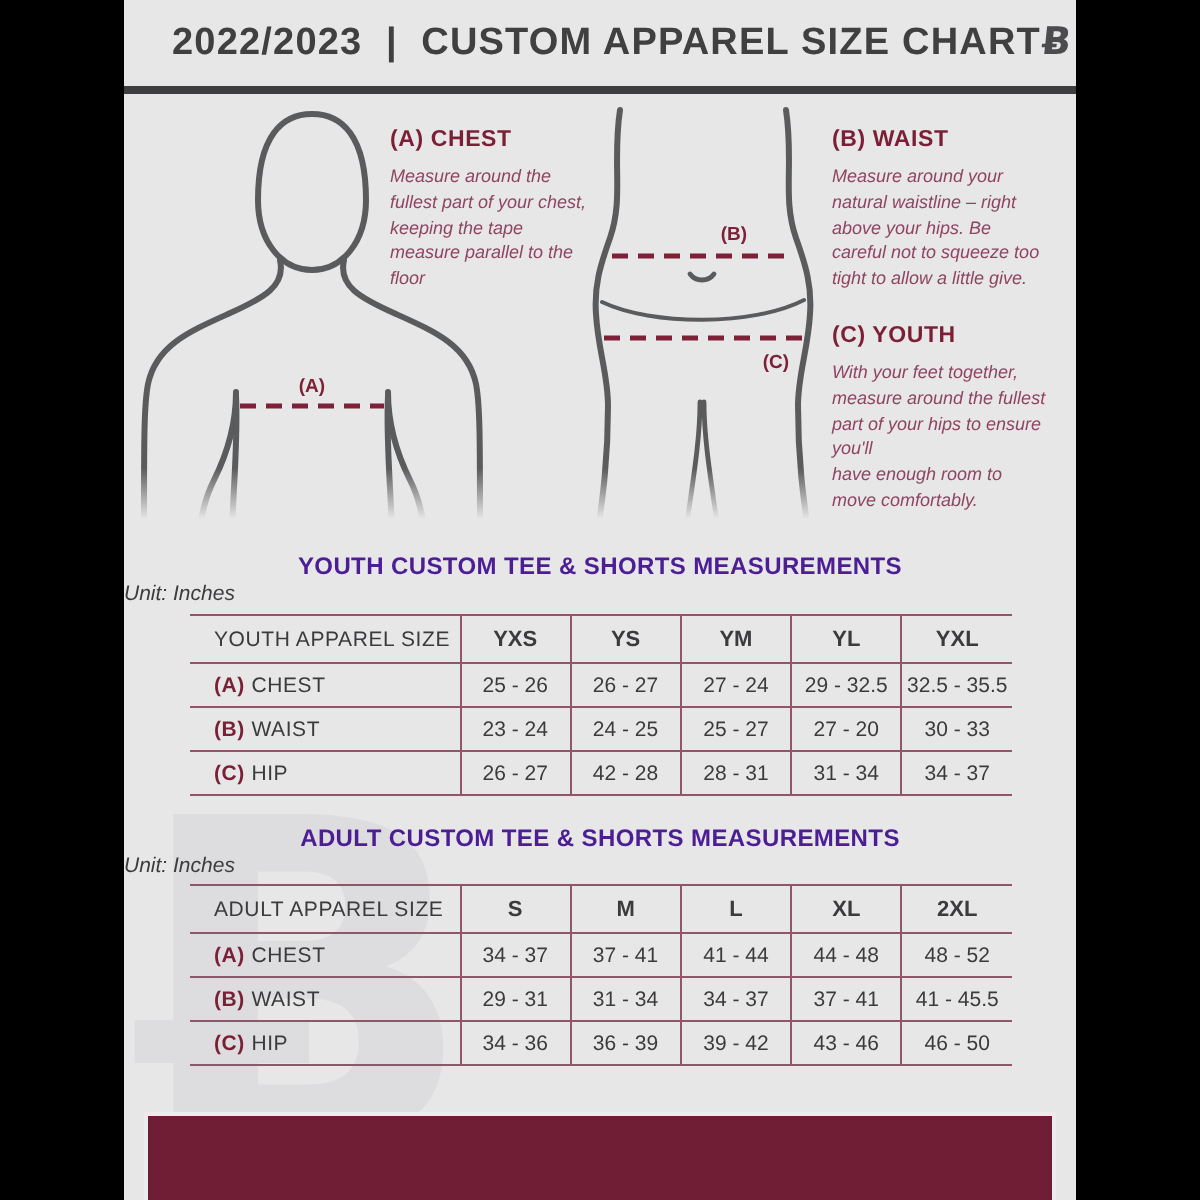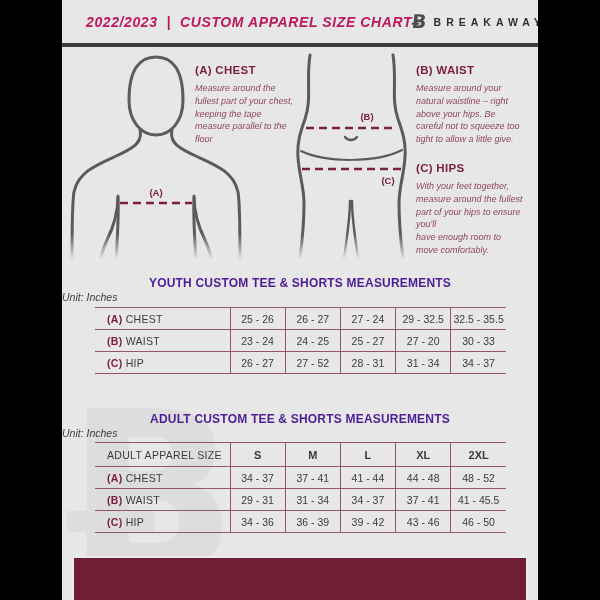--- a/index.html
+++ b/index.html
@@ -2,21 +2,21 @@
 <html><head>
 <meta charset="utf-8">
 <style>
   * { margin:0; padding:0; box-sizing:border-box; }
   body { background:#000; font-family:"Liberation Sans", sans-serif; }
   .stage { position:relative; width:600px; height:600px; background:#000; overflow:hidden; }
   .doc { position:absolute; left:62px; top:0; width:476px; height:600px; background:#e7e7e8; overflow:hidden; }
 
   
   .hdr { position:absolute; left:0; top:0; right:0; height:43px; display:flex; align-items:center; justify-content:space-between; padding:0 20px 0 24px; }
-  .hdr-title { font-weight:bold; font-size:14px; letter-spacing:.6px; color:#be185d; white-space:pre;font-style:italic; }
+  .hdr-title { font-weight:bold; font-size:19px; letter-spacing:.6px; color:#404040; white-space:pre; }
   .brand { display:flex; align-items:center; gap:7px; }
   .brand-logo { font-family:"DejaVu Sans", sans-serif; font-weight:bold; font-size:19px; color:#4c4c4e; transform:skewX(-6deg); line-height:1; }
   .brand-name { font-weight:bold; font-size:10.5px; letter-spacing:5px; color:#2f2f31; }
   .hdr-rule { position:absolute; left:0; right:0; top:43px; height:4px; background:#3e3e40; }
 
   
   .wm { position:absolute; left:4px; top:382px; font-family:"DejaVu Sans", sans-serif; font-weight:bold; font-size:225px; line-height:1; color:#dcdcde; opacity:.85; }
 
   
   .fig { position:absolute; }
@@ -106,58 +106,66 @@
 
     <div class="guide g-chest">
       <h3>(A) CHEST</h3>
       <p>Measure around the fullest part of your chest, keeping the tape measure parallel to the floor</p>
     </div>
     <div class="guide g-waist">
       <h3>(B) WAIST</h3>
       <p>Measure around your natural waistline – right above your hips. Be careful not to squeeze too tight to allow a little give.</p>
     </div>
     <div class="guide g-hips">
-      <h3>(C) HIPS</h3>
+      <h3>(C) YOUTH</h3>
       <p>With your feet together, measure around the fullest part of your hips to ensure you'll
 have enough room to move comfortably.</p>
     </div>
 
     <div class="sec-title t-youth-title">YOUTH CUSTOM TEE &amp; SHORTS MEASUREMENTS</div>
     <div class="sec-unit t-youth-unit">Unit: Inches</div>
 
     <table class="size-table tbl-youth">
       <colgroup>
           <col class="c-label">
           <col>
           <col>
           <col>
           <col>
           <col>
         </colgroup>
       <tbody>
+          <tr class="hrow">
+        <th class="lbl">YOUTH APPAREL SIZE</th>
+        <th class="szh">YXS</th>
+        <th class="szh">YS</th>
+        <th class="szh">YM</th>
+        <th class="szh">YL</th>
+        <th class="szh">YXL</th>
+      </tr>
       <tr>
         <td class="lbl"><span class="pfx">(A)</span> <span>CHEST</span></td>
         <td class="val">25 - 26</td>
         <td class="val">26 - 27</td>
         <td class="val">27 - 24</td>
         <td class="val">29 - 32.5</td>
         <td class="val">32.5 - 35.5</td>
       </tr>
       <tr>
         <td class="lbl"><span class="pfx">(B)</span> <span>WAIST</span></td>
         <td class="val">23 - 24</td>
         <td class="val">24 - 25</td>
         <td class="val">25 - 27</td>
         <td class="val">27 - 20</td>
         <td class="val">30 - 33</td>
       </tr>
       <tr>
         <td class="lbl"><span class="pfx">(C)</span> <span>HIP</span></td>
         <td class="val">26 - 27</td>
-        <td class="val">27 - 52</td>
+        <td class="val">42 - 28</td>
         <td class="val">28 - 31</td>
         <td class="val">31 - 34</td>
         <td class="val">34 - 37</td>
       </tr>
     </tbody>
       </table>
 
     <div class="sec-title t-adult-title">ADULT CUSTOM TEE &amp; SHORTS MEASUREMENTS</div>
     <div class="sec-unit t-adult-unit">Unit: Inches</div>
 

